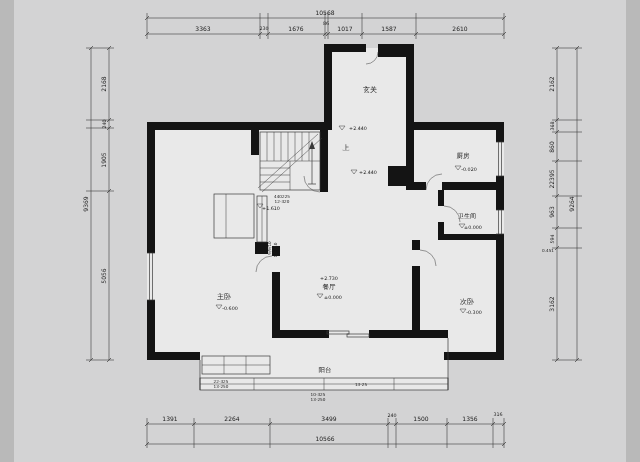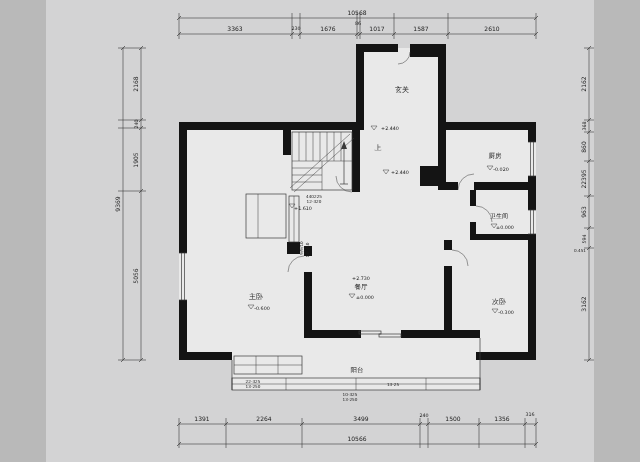--- a/index.html
+++ b/index.html
@@ -1,16 +1,16 @@
 <!DOCTYPE html>
 <html style="--wall: #141414; --line: #3a3a3a; --bg: #d3d3d4; --floor: #e9e9e9;"><head>
 <meta charset="utf-8">
 <style>
   html,body{margin:0;padding:0;background:#b9b9b9;}
-  .canvas{position:relative;width:548px;height:462px;margin:0 auto;background:var(--bg,#d3d3d4);overflow:hidden;font-family:"DejaVu Sans",sans-serif;}
+  .canvas{position:relative;width:612px;height:462px;margin:0 auto;background:var(--bg,#d3d3d4);overflow:hidden;font-family:"DejaVu Sans",sans-serif;}
   svg{position:absolute;left:0;top:0;}
   .wall{fill:var(--wall,#141414);stroke:none;}
   .floor{fill:var(--floor,#e9e9e9);stroke:none;}
   .thin{stroke:var(--line,#3a3a3a);stroke-width:.7;fill:none;}
   .hair{stroke:var(--line,#3a3a3a);stroke-width:.5;fill:none;}
   .dim{stroke:var(--line,#3a3a3a);stroke-width:.6;fill:none;}
   text{fill:#1c1c1c;text-anchor:middle;}
   .t7{font-size:7px;}
   .t65{font-size:6.5px;}
   .t6{font-size:6px;}

